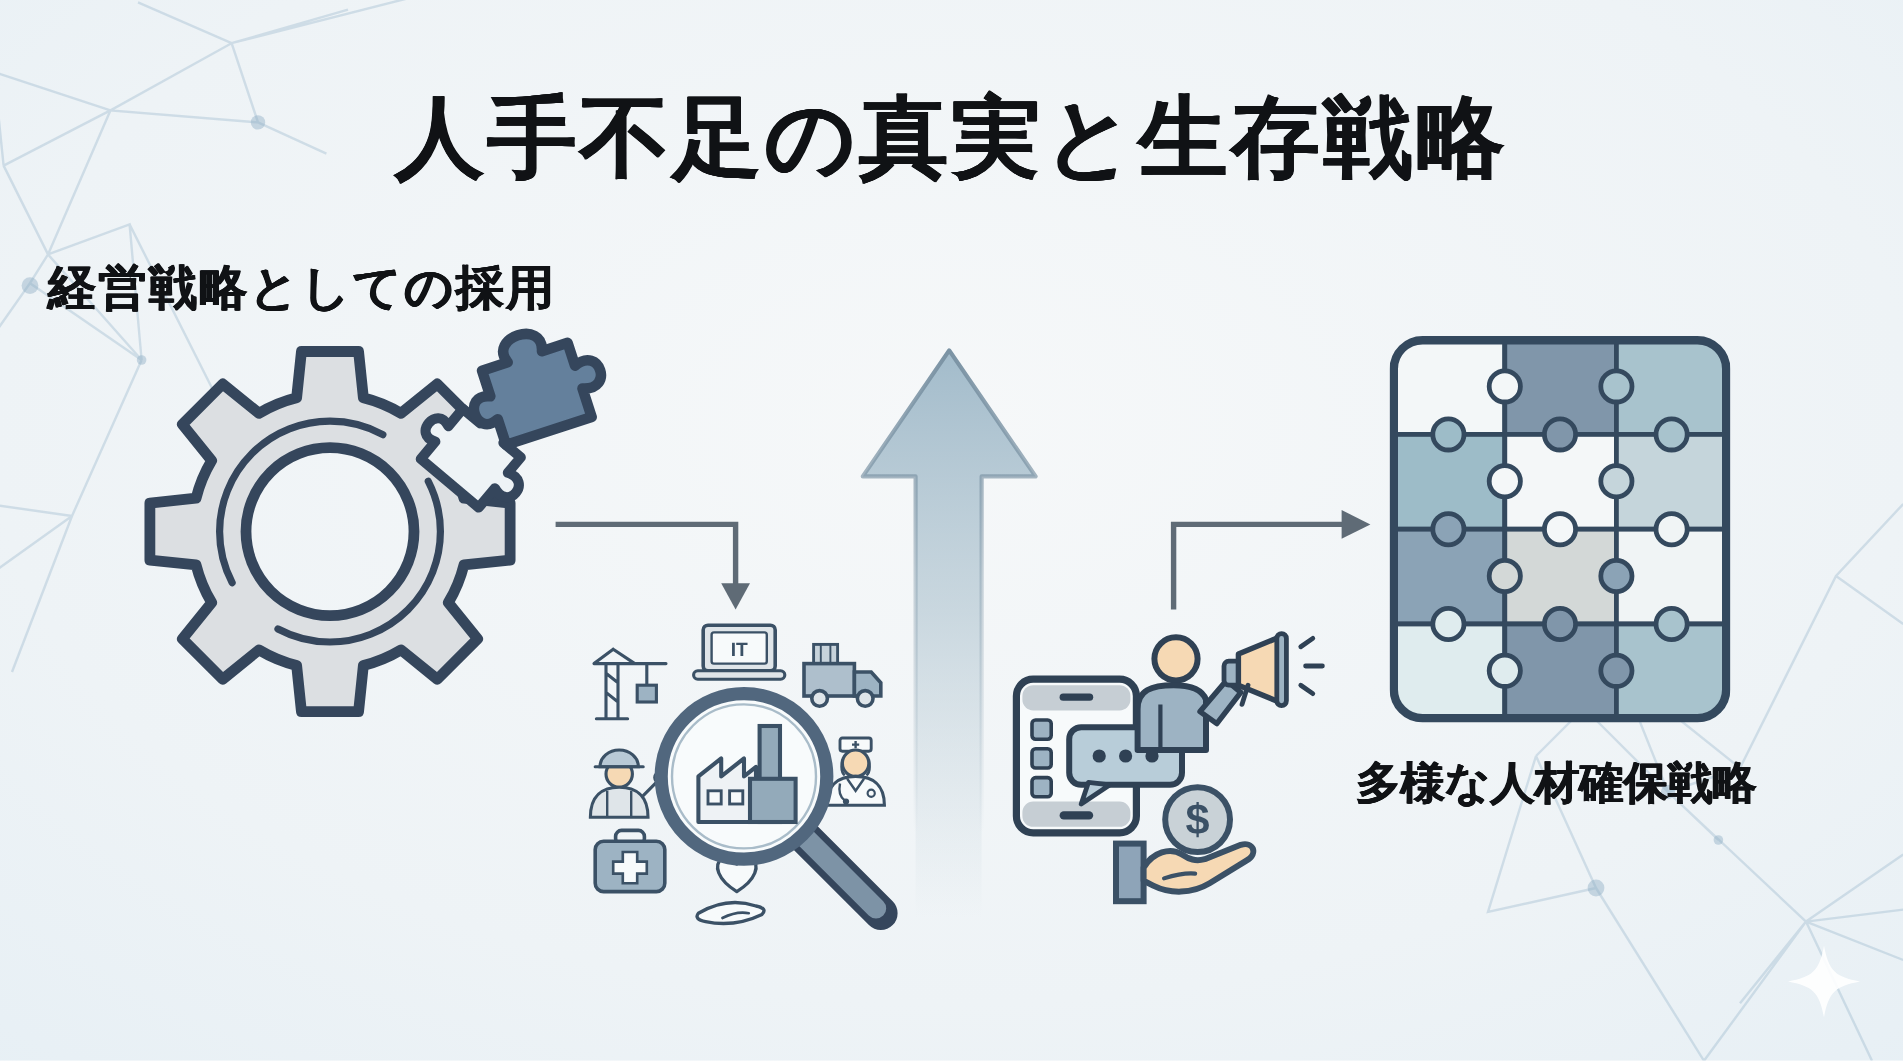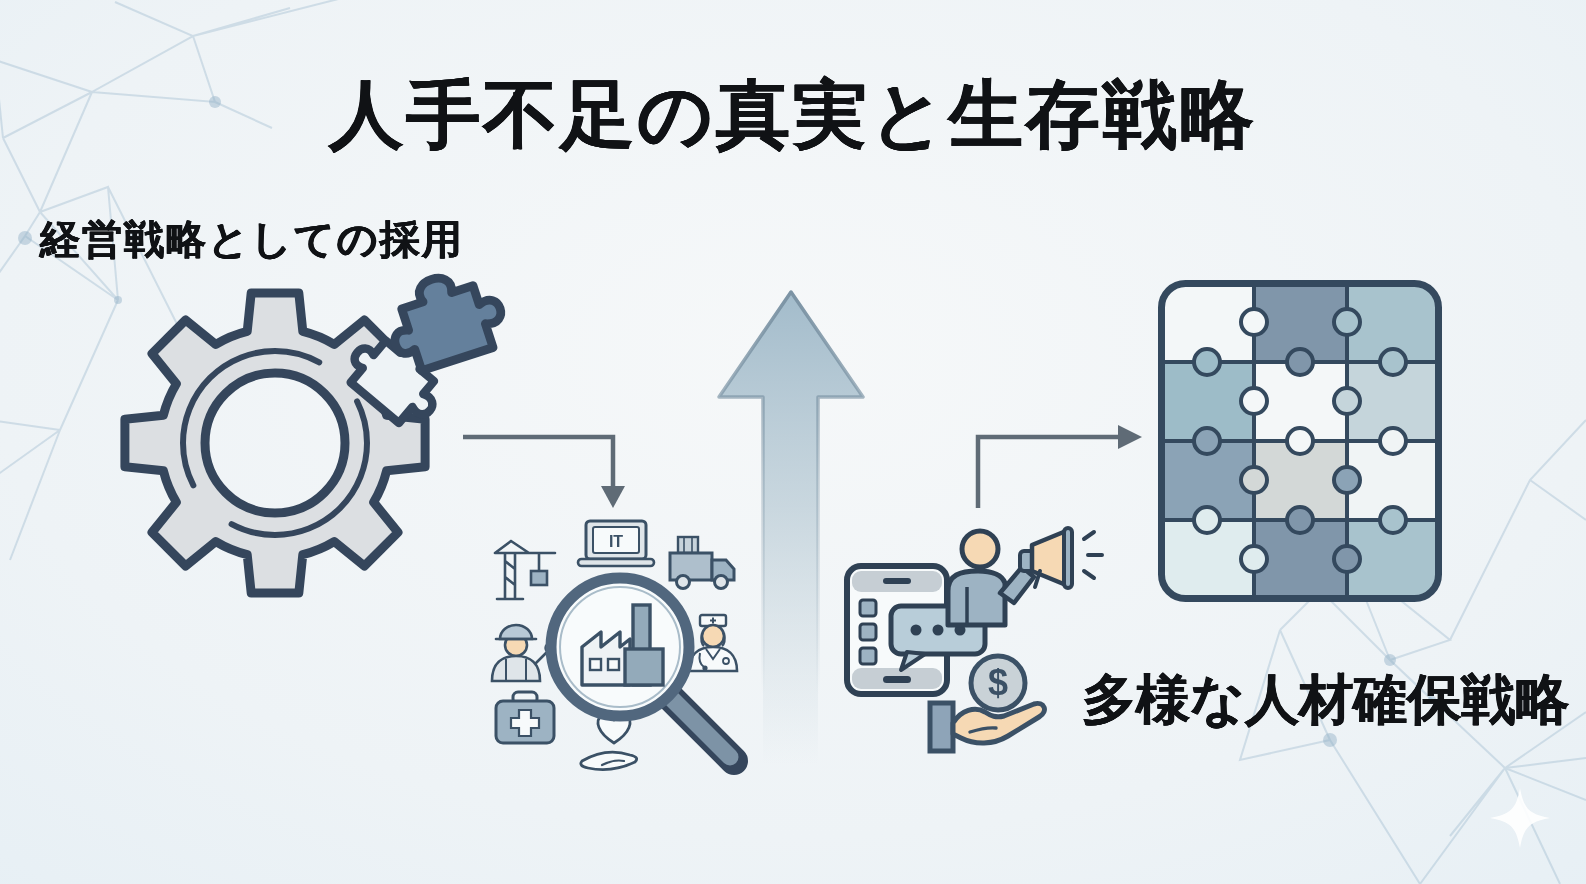--- a/index.html
+++ b/index.html
@@ -10,21 +10,21 @@
       radial-gradient(120% 130% at 50% 40%, #f6f8f9 0%, #eef3f6 42%, #e2edf4 78%, #d9e8f2 100%);
   }
   .abs{position:absolute;}
   .jp-label{
     color:#101215;font-weight:700;white-space:nowrap;
     text-shadow:0.6px 0 currentColor,-0.6px 0 currentColor,0 0.4px currentColor;
   }
   #title{top:66px;left:0;width:100%;text-align:center;font-size:74px;letter-spacing:3px;}
   #subtitle{top:212px;left:0;width:1580px;text-align:left;font-size:40px;letter-spacing:2px;padding-left:40px;}
   #label-left{top:624px;left:90px;width:400px;text-align:center;font-size:42px;}
-  #label-right{top:664px;left:1082px;width:430px;text-align:center;font-size:54px;}
+  #label-right{top:628px;left:1082px;width:430px;text-align:center;font-size:37px;}
   svg{display:block;}
 </style>
 </head>
 <body>
 
 <div id="canvas">
 
   <svg class="abs" style="left:0;top:0" width="1586" height="884" viewBox="0 0 1586 884">
     <g stroke="rgba(145,175,198,0.34)" stroke-width="2" fill="none">
       <path d="M115,2 L193,36 L92,92 L215,102 L193,36 M193,36 L290,8 M358,-6 L193,36 M92,92 L3,138 M92,92 L40,212 M3,138 L40,212 M40,212 L25,236 L-20,300 M40,212 L108,187 L118,300 M40,212 L118,300 M25,236 L118,300 M215,102 L272,128 M-5,60 L92,92 M-5,60 L3,138 M108,187 L180,330 M118,300 L60,430 M-10,420 L60,430 M60,430 L10,560 M-10,480 L60,430"></path>

